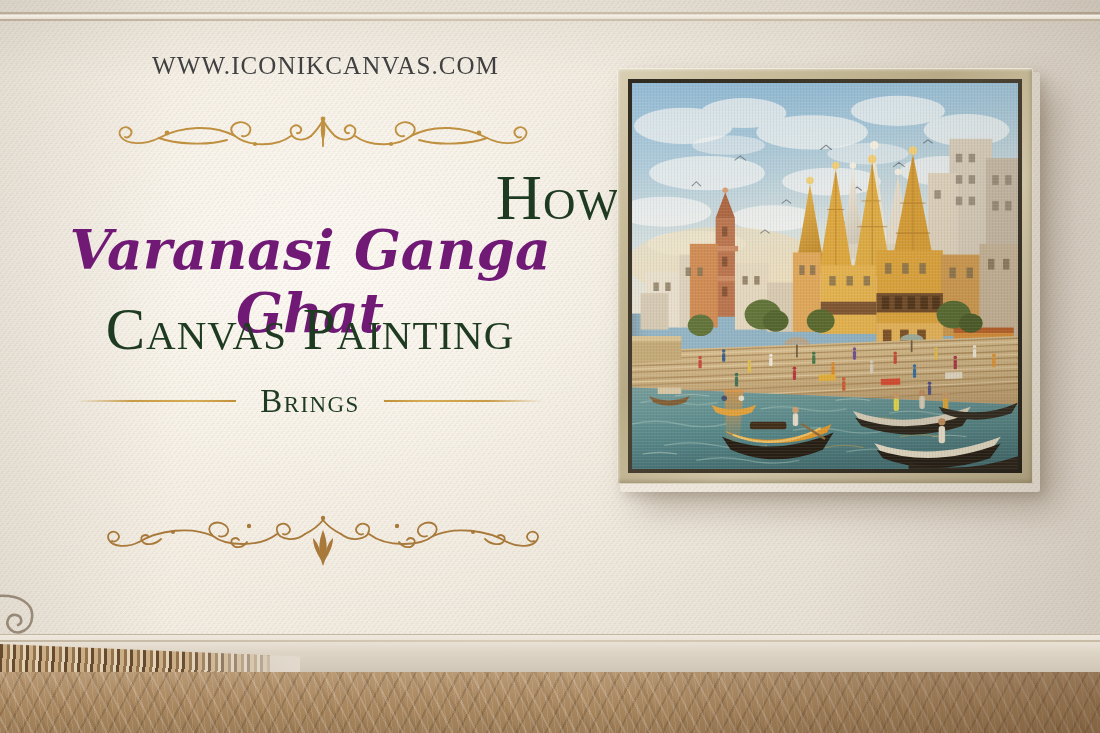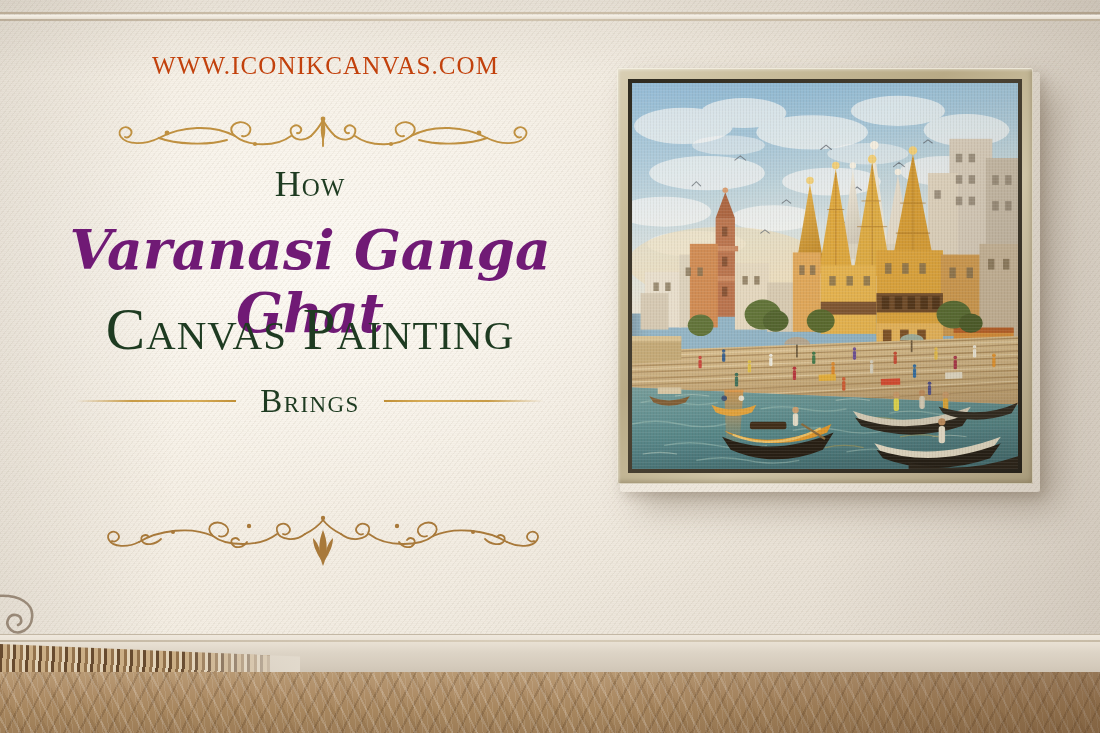--- a/index.html
+++ b/index.html
@@ -102,31 +102,31 @@
     transform:skewY(2.4deg);transform-origin:left top;
   }
 
   
   .wall-scroll{position:absolute;left:-6px;top:592px;width:64px;height:52px;opacity:.55;}
 
   
   .site-url{
     position:absolute;left:152px;top:52px;
     font-family:"Liberation Serif",serif;
-    font-size:25px;letter-spacing:1.1px;color:#c2410c;
+    font-size:25px;letter-spacing:1.1px;color:#404040;
     font-weight:400;
   }
 
   .orn-top{position:absolute;left:97px;top:112px;width:452px;height:52px;}
   .orn-bot{position:absolute;left:97px;top:512px;width:452px;height:64px;}
 
   .title-how{
-    position:absolute;left:0;top:166px;width:620px;text-align:center;
+    position:absolute;left:0;top:166px;width:620px;text-align:right;
     font-family:"Liberation Serif",serif;
-    color:#1e3b21;font-size:36px;line-height:1;
+    color:#1e3b21;font-size:64px;line-height:1;
     font-variant:small-caps;letter-spacing:1px;font-weight:400;
   }
   .title-script{
     position:absolute;left:0;top:218px;width:620px;text-align:center;
     font-family:"DejaVu Serif",serif;
     color:#701a75;font-size:55px;line-height:1.15;
     font-style:italic;font-weight:700;letter-spacing:0px;
     text-shadow:0 1px 0 rgba(255,255,255,.35);
   }
   .title-canvas{

